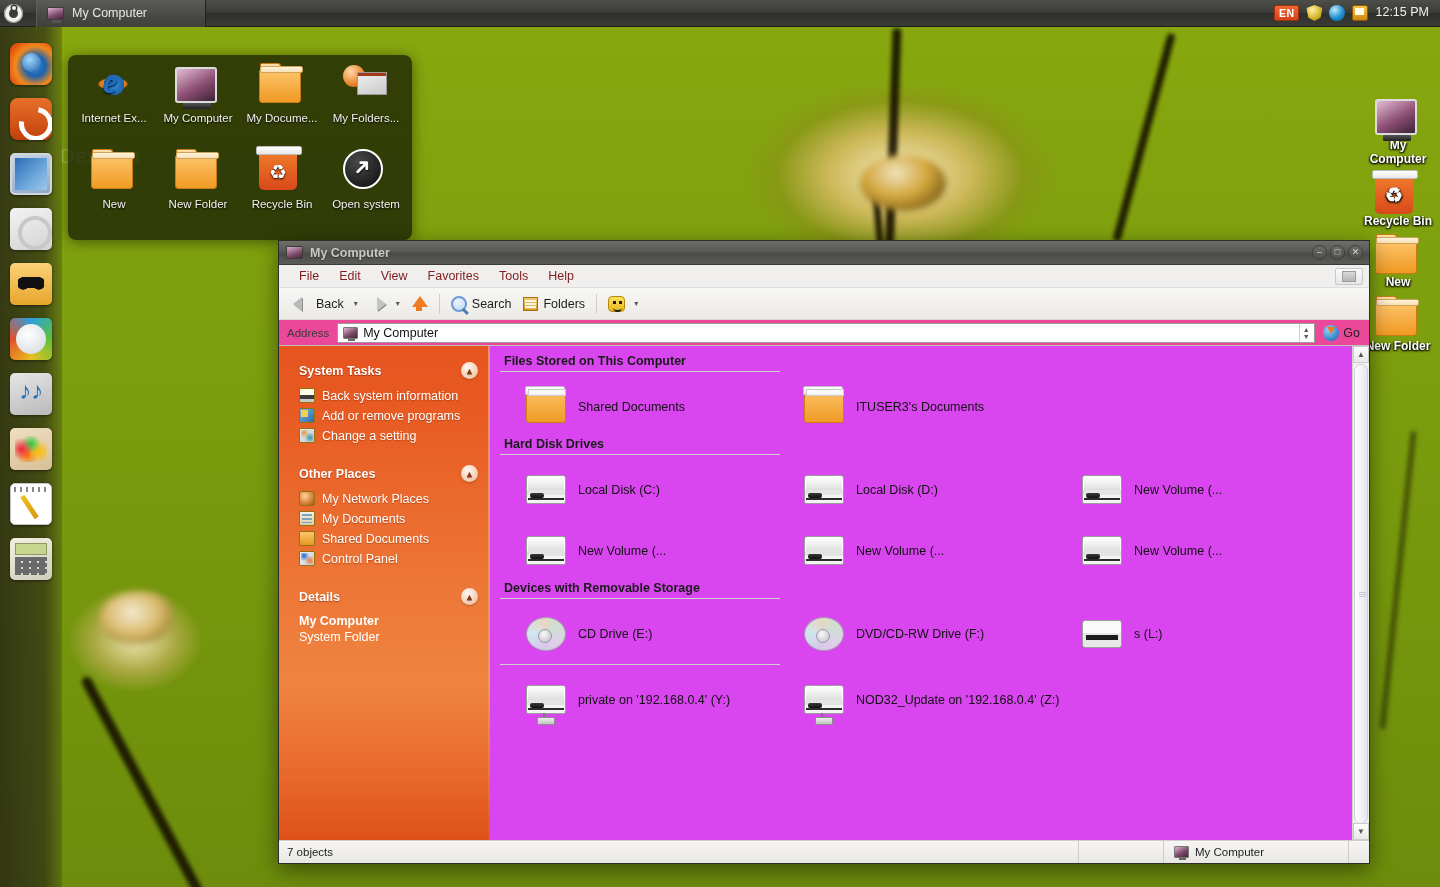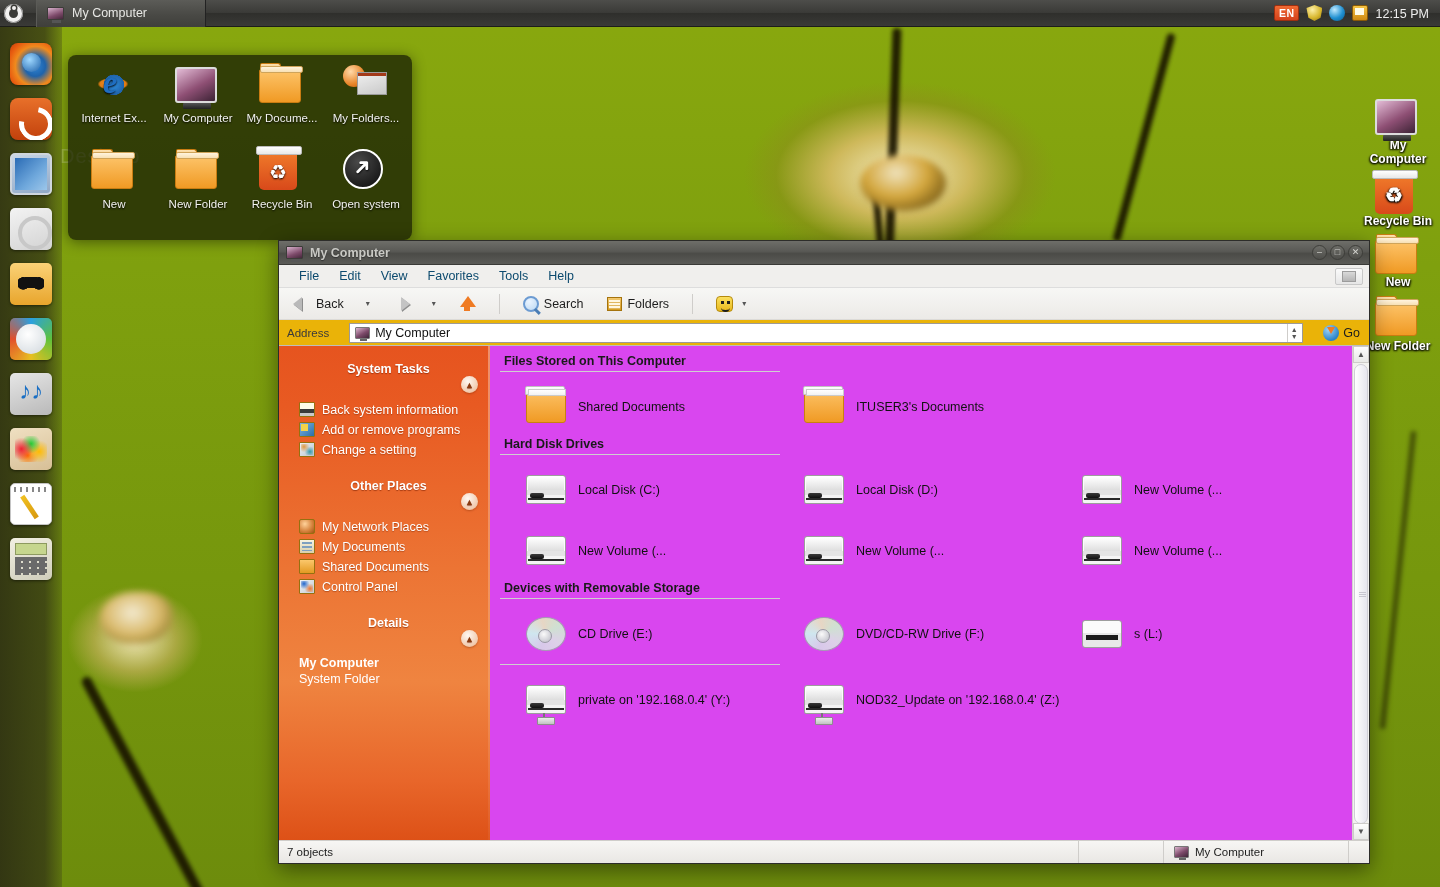--- a/index.html
+++ b/index.html
@@ -49,21 +49,21 @@
   #tasktab{
     margin-left:9px; height:27px; min-width:170px; padding:0 14px 0 10px;
     display:flex;align-items:center;gap:8px;
     background:linear-gradient(180deg,#5c5c58 0%,#494945 55%,#3f3f3b 100%);
     border-right:1px solid #222; border-left:1px solid #5b5b57;
     color:#e8e8e5; font-size:12.5px;
   }
   .monitor-ico{width:17px;height:13px;border-radius:1px;background:linear-gradient(160deg,#d9b3cd,#7d4a6a 60%,#44283a);
                border:1px solid #3b3b38;position:relative;}
   .monitor-ico::after{content:"";position:absolute;left:4px;bottom:-4px;width:9px;height:3px;background:#555;}
-  #tray{margin-left:auto;display:flex;align-items:flex-end;gap:7px;padding-right:11px;color:#eee;font-size:12.5px;}
+  #tray{margin-left:auto;display:flex;align-items:flex-start;gap:7px;padding-right:11px;color:#eee;font-size:12.5px;}
   #enbadge{background:linear-gradient(180deg,#f06a33,#d5421b);color:#fff;font-weight:bold;font-size:10.5px;
            padding:1px 4px;border-radius:2px;border:1px solid #9e2f10; letter-spacing:.5px;}
   .trayico{width:16px;height:16px;border-radius:2px;}
   #ti-shield{background:radial-gradient(circle at 40% 30%,#fdf0a8,#d8b72e 55%,#8a6f12);
              clip-path:polygon(50% 0,100% 18%,88% 80%,50% 100%,12% 80%,0 18%);}
   #ti-blue{background:radial-gradient(circle at 35% 30%,#bfe9ff,#1f8fd0 55%,#0a5a8c);border-radius:50%;}
   #ti-win{background:linear-gradient(180deg,#f6c445,#d08a12);position:relative;border:1px solid #8a5a07;}
   #ti-win::after{content:"";position:absolute;left:2px;top:2px;width:9px;height:7px;background:#fffbe8;}
 
   
@@ -179,27 +179,27 @@
     display:flex;align-items:center;padding:0 6px 0 7px;gap:7px;
     border-bottom:1px solid #3a3a37;
   }
   #wintitle{color:#c9c9c4;font-size:12.5px;font-weight:bold;text-shadow:0 1px 1px #333;}
   #wbtns{margin-left:auto;display:flex;gap:3px;}
   .wbtn{width:15px;height:15px;border-radius:50%;
         background:linear-gradient(180deg,#6d6d68,#4e4e4a);border:1px solid #3d3d39;
         color:#d6d6d2;font-size:9px;display:flex;align-items:center;justify-content:center;line-height:1;}
   #menubar{height:23px;flex:0 0 23px;background:#f0efed;display:flex;align-items:center;
            padding-left:10px;gap:0;border-bottom:1px solid #ddd;position:relative;}
-  .menuitem{padding:2px 10px;font-size:12.5px;color:#0c4a6e;}
+  .menuitem{padding:2px 10px;font-size:12.5px;color:#7f1d1d;}
   #menuright{position:absolute;right:6px;top:3px;width:28px;height:17px;border:1px solid #c8c8c8;
              background:linear-gradient(180deg,#fafafa,#e6e6e6);border-radius:2px;display:flex;
              align-items:center;justify-content:center;}
   #menuright::after{content:"";width:12px;height:9px;background:linear-gradient(180deg,#d9d9d9,#b5b5b5);border:1px solid #9c9c9c;}
   #toolbar{height:32px;flex:0 0 32px;background:linear-gradient(180deg,#f7f7f5,#eceae7);
-           display:flex;align-items:center;gap:12px;padding-left:8px;border-bottom:1px solid #dcdad7;}
+           display:flex;align-items:center;gap:0;padding-left:8px;border-bottom:1px solid #dcdad7;}
   .tbtn{display:flex;align-items:center;gap:5px;padding:3px 6px;font-size:12.5px;color:#1d1d1d;border-radius:3px;}
   .tarrow{font-size:8px;color:#555;padding:0 4px;}
   .tsep{width:1px;height:20px;background:#cfcdca;margin:0 5px;}
   .backico{width:18px;height:15px;position:relative;}
   .backico::after{content:"";position:absolute;left:0;top:1px;border-style:solid;
     border-width:7px 9px 7px 0;border-color:transparent #b9b9b9 transparent transparent;
     filter:drop-shadow(1px 1px 0 #8d8d8d);}
   .fwdico{width:18px;height:15px;position:relative;}
   .fwdico::after{content:"";position:absolute;right:0;top:1px;border-style:solid;
     border-width:7px 0 7px 9px;border-color:transparent transparent transparent #c4c4c4;
@@ -217,22 +217,22 @@
   .foldersico::after{content:"";position:absolute;left:1px;top:2px;right:1px;height:9px;
               background:repeating-linear-gradient(180deg,#fff6e0 0 2px,#e0b761 2px 3px);}
   .smileyico{width:17px;height:16px;border-radius:4px;background:linear-gradient(180deg,#fbe05f,#e8b81c);
              border:1px solid #b58a0c;position:relative;}
   .smileyico::before{content:"";position:absolute;left:2px;top:4px;width:13px;height:3px;
              background:radial-gradient(circle at 25% 50%,#1d1d1d 1.6px,transparent 1.7px),
                         radial-gradient(circle at 75% 50%,#1d1d1d 1.6px,transparent 1.7px);}
   .smileyico::after{content:"";position:absolute;left:4px;top:9px;width:9px;height:4px;
              border-bottom:2px solid #1d1d1d;border-radius:0 0 9px 9px;}
 
-  #addrbar{height:26px;flex:0 0 26px;background:#eab308;display:flex;align-items:center;
-           padding:0 6px 0 8px;gap:20px;border-bottom:1px solid #bfbdba;}
+  #addrbar{height:26px;flex:0 0 26px;background:#ec4899;display:flex;align-items:center;
+           padding:0 6px 0 8px;gap:8px;border-bottom:1px solid #bfbdba;}
   #addrlabel{font-size:11.5px;color:#3a3a3a;}
   #addrfield{flex:1;height:20px;background:#fff;border:1px solid #9c9a97;display:flex;align-items:center;
              padding:0 2px 0 5px;gap:5px;font-size:12.5px;color:#111;}
   .minimon{width:15px;height:12px;border-radius:1px;background:linear-gradient(150deg,#ddb6cf,#7d4a6a 55%,#3f2738);
            border:1px solid #777;position:relative;flex:0 0 auto;}
   .minimon::after{content:"";position:absolute;left:4px;bottom:-3px;width:7px;height:2px;background:#666;}
   #addrspin{margin-left:auto;width:13px;height:18px;border-left:1px solid #cfcdca;
             display:flex;flex-direction:column;align-items:center;justify-content:center;gap:2px;color:#555;font-size:7px;}
   #gobtn{display:flex;align-items:center;gap:4px;font-size:12.5px;color:#1d1d1d;padding-right:3px;}
   .goico{width:16px;height:16px;border-radius:50%;
@@ -241,21 +241,21 @@
          border-width:7px 4px 0 4px;border-color:#ef7a22 transparent transparent transparent;}
 
   #body{flex:1;display:flex;overflow:hidden;background:#fff;}
   #sidebar{width:211px;flex:0 0 211px;position:relative;
     background:linear-gradient(180deg,#e6541f 0%,#e85a22 12%,#ec7434 45%,#ef8440 68%,#e8662a 88%,#dd5117 100%);
     padding:16px 0 0 0; color:#fff; overflow:hidden;}
   #sidebar::after{content:"";position:absolute;right:0;top:0;bottom:0;width:2px;
     background:linear-gradient(180deg,rgba(255,255,255,.35),rgba(255,255,255,.05));}
   .sbsection{padding:0 12px 0 20px;margin-bottom:22px;}
   .sbhead{display:flex;align-items:center;font-weight:bold;font-size:12.5px;color:#fff;
-          text-shadow:0 1px 1px rgba(120,30,0,.6);margin-bottom:9px;flex-direction:column;}
+          text-shadow:0 1px 1px rgba(120,30,0,.6);margin-bottom:9px;}
   .chev{margin-left:auto;width:17px;height:17px;border-radius:50%;
         background:radial-gradient(circle at 40% 32%,#fff8f2,#f0c9ad 70%,#d89a73);
         display:flex;align-items:center;justify-content:center;color:#8a3a10;font-size:9px;
         box-shadow:0 1px 2px rgba(120,40,0,.4);}
   .sblink{display:flex;align-items:center;gap:7px;font-size:12.5px;color:#fff;
           margin-bottom:5px;text-shadow:0 1px 1px rgba(130,40,0,.5);}
   .sbi{width:16px;height:15px;flex:0 0 16px;border:1px solid #96700f;border-radius:1px;}
   #sbi-sysinfo{background:linear-gradient(180deg,#fdfbe8 0 45%,#3a3a3a 45% 75%,#c9c9c9 75% 100%);}
   #sbi-addrem{background:linear-gradient(135deg,#7fb3e0,#2a6ea8);position:relative;}
   #sbi-addrem::after{content:"";position:absolute;left:1px;top:1px;width:7px;height:7px;background:#f3d24a;}

